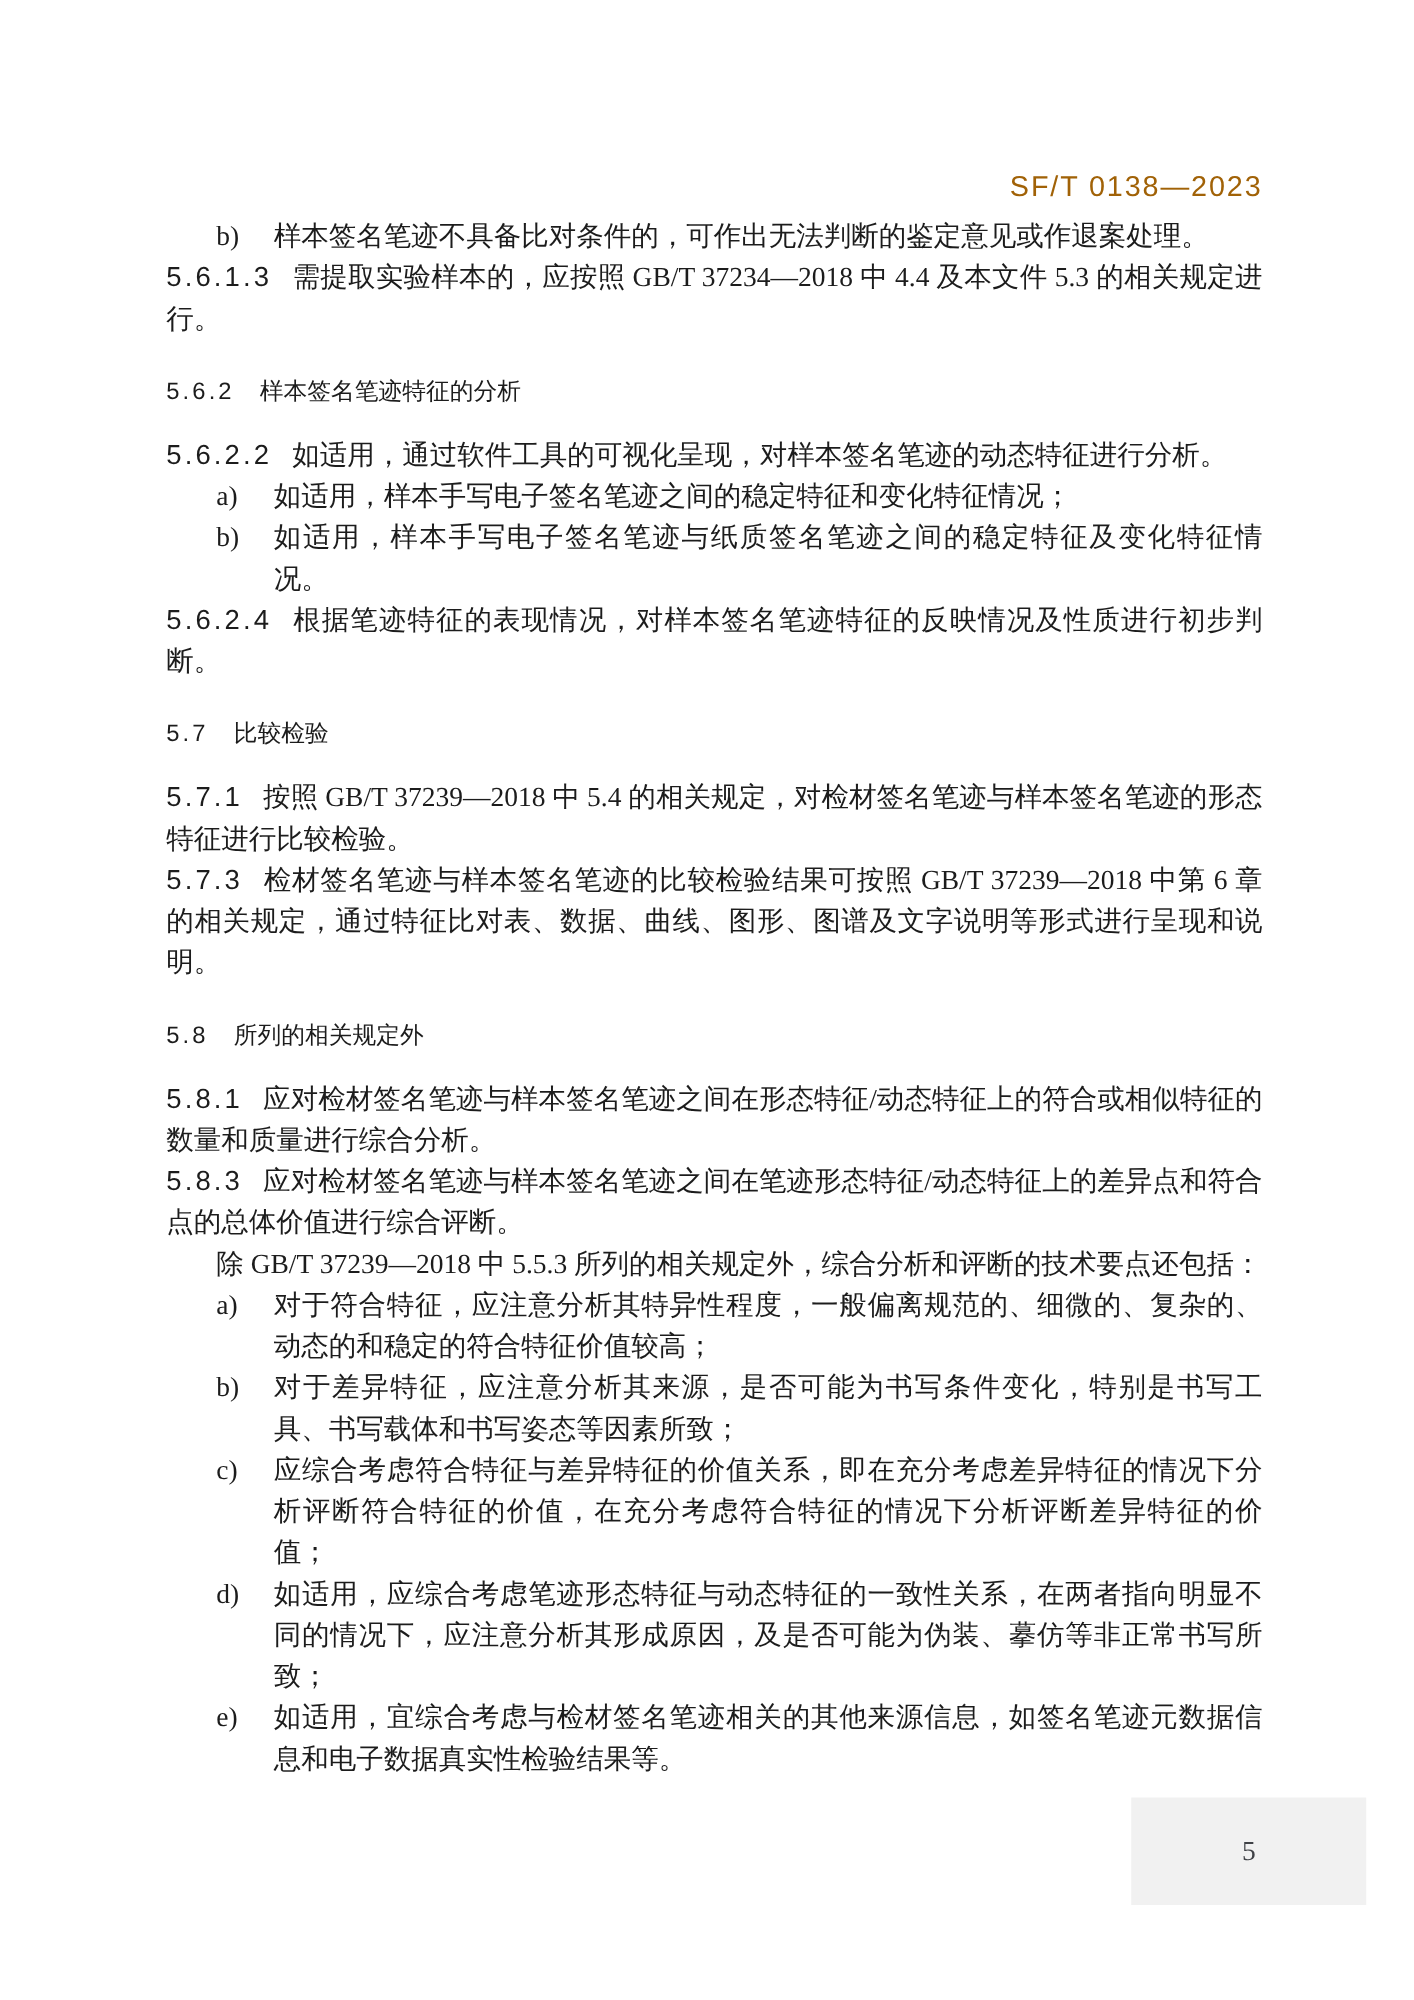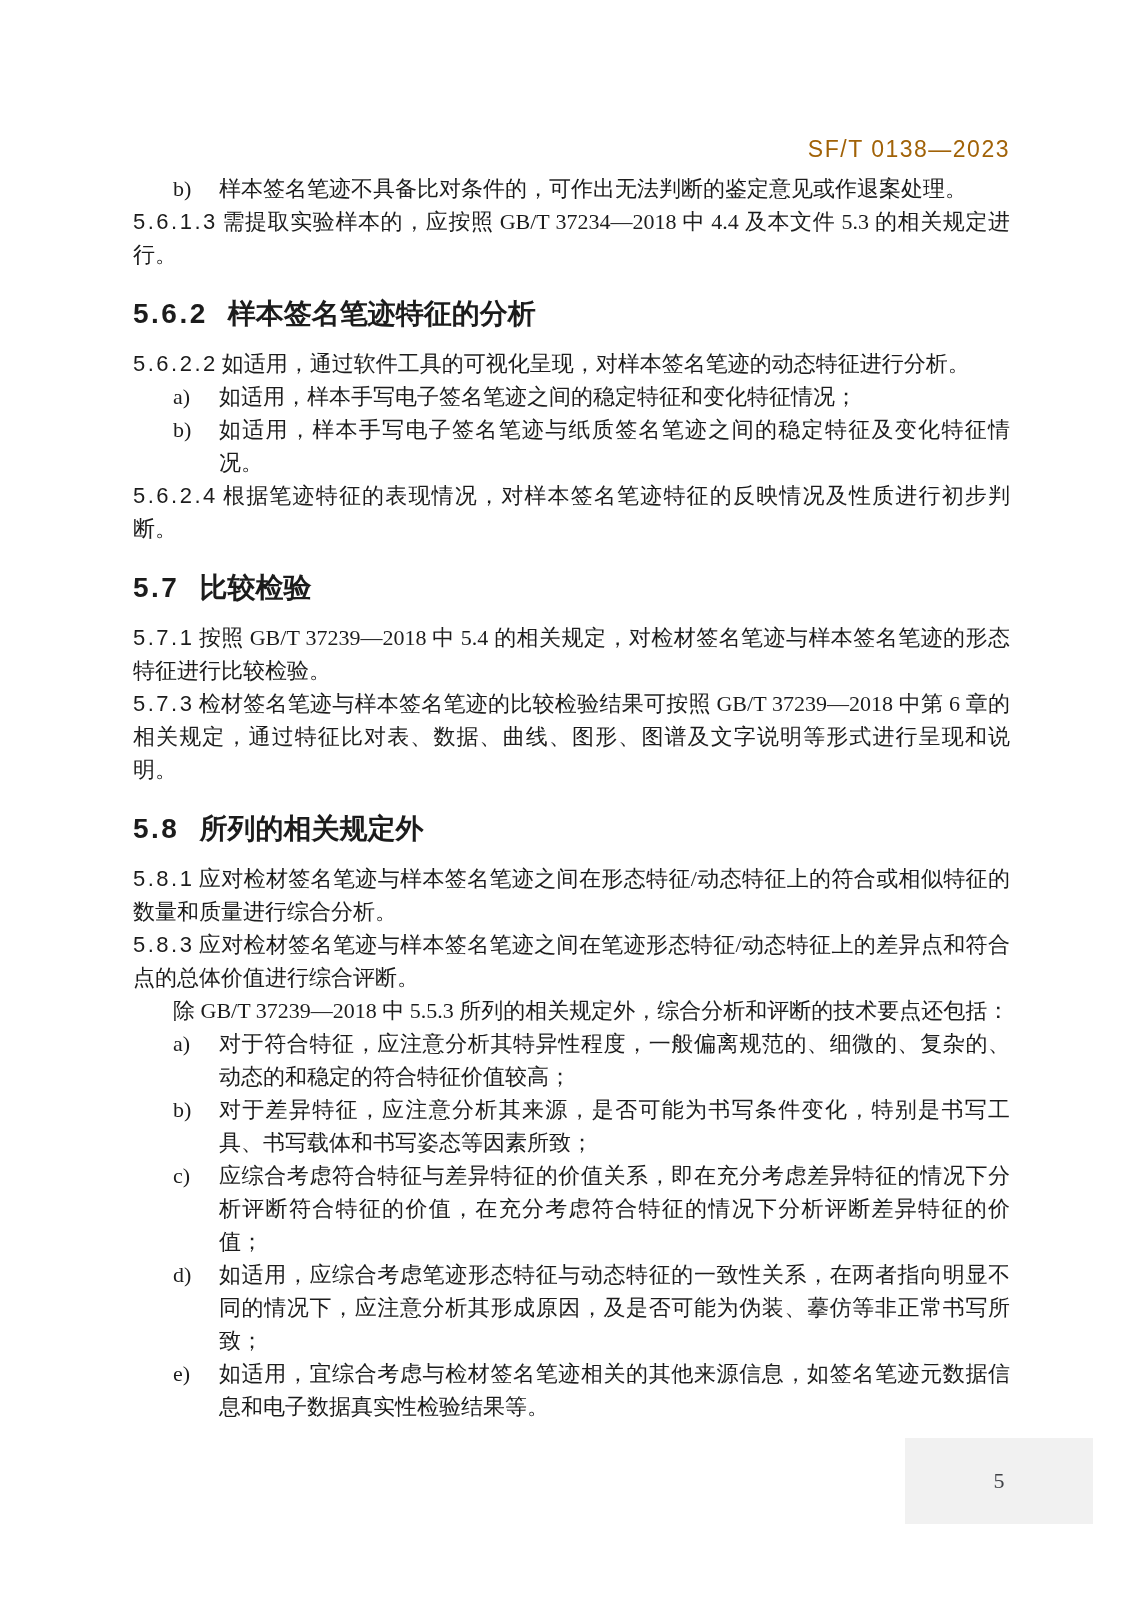--- a/index.html
+++ b/index.html
@@ -28,28 +28,28 @@
     font-size: 22px;
     line-height: 33px;
     text-align: justify;
   }
   .content p { margin: 0; }
 
   .clause { text-align: justify; }
   .clause .num {
     font-family: "Liberation Sans", "DejaVu Sans", sans-serif;
     letter-spacing: 2.5px;
-    margin-right: 4px;
+    margin-right: 16px;
     white-space: nowrap;
   }
 
   .heading {
     font-family: "Liberation Sans", "DejaVu Sans", sans-serif;
-    font-weight: bold;
-    font-size: 28px;
+    font-weight: normal;
+    font-size: 19px;
     margin: 26px 0 17px !important;
   }
   .heading .num { letter-spacing: 2.5px; margin-right: 20px; }
 
   .list-item { display: flex; }
   .list-item .label {
     flex: 0 0 auto;
     width: 46px;
     margin-left: 40px;
     font-family: "Liberation Serif", "DejaVu Serif", serif;

